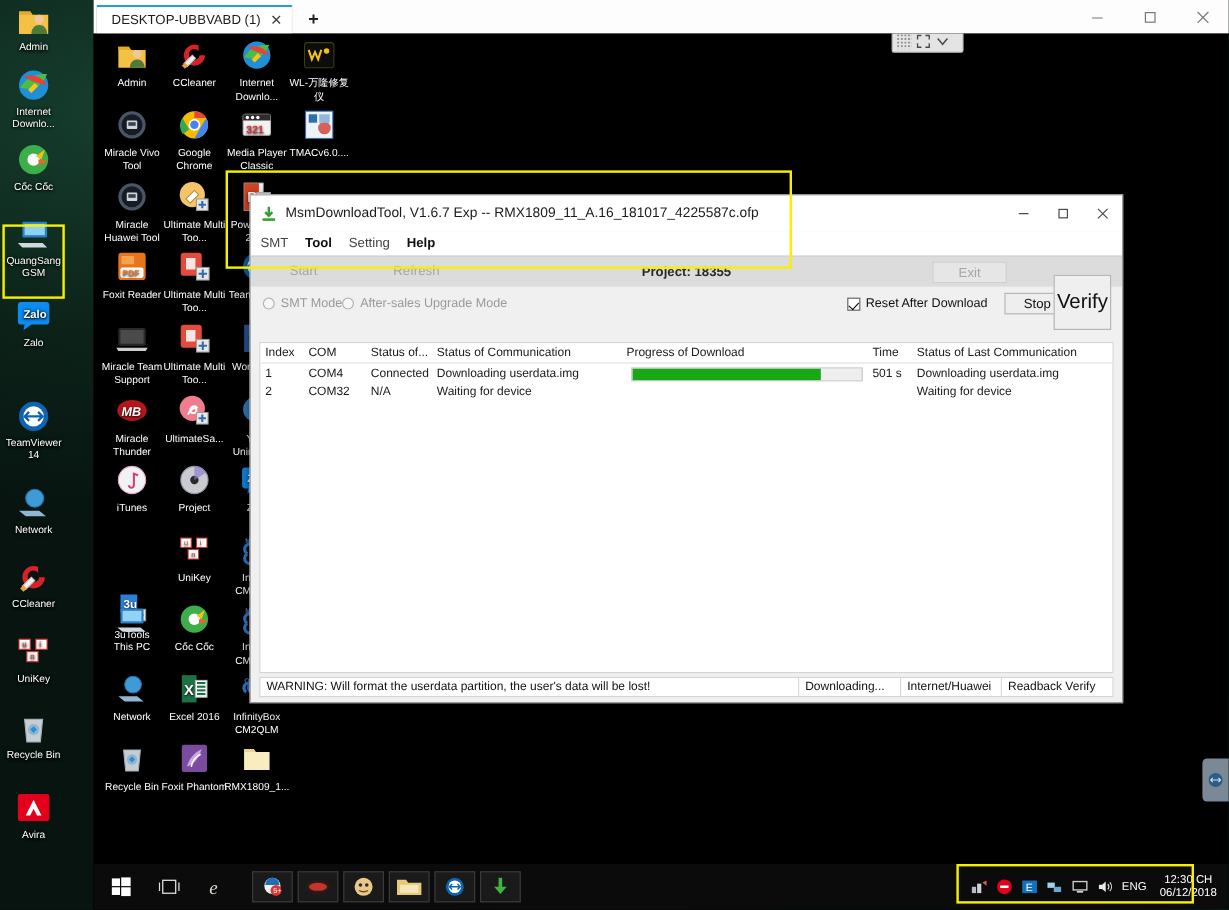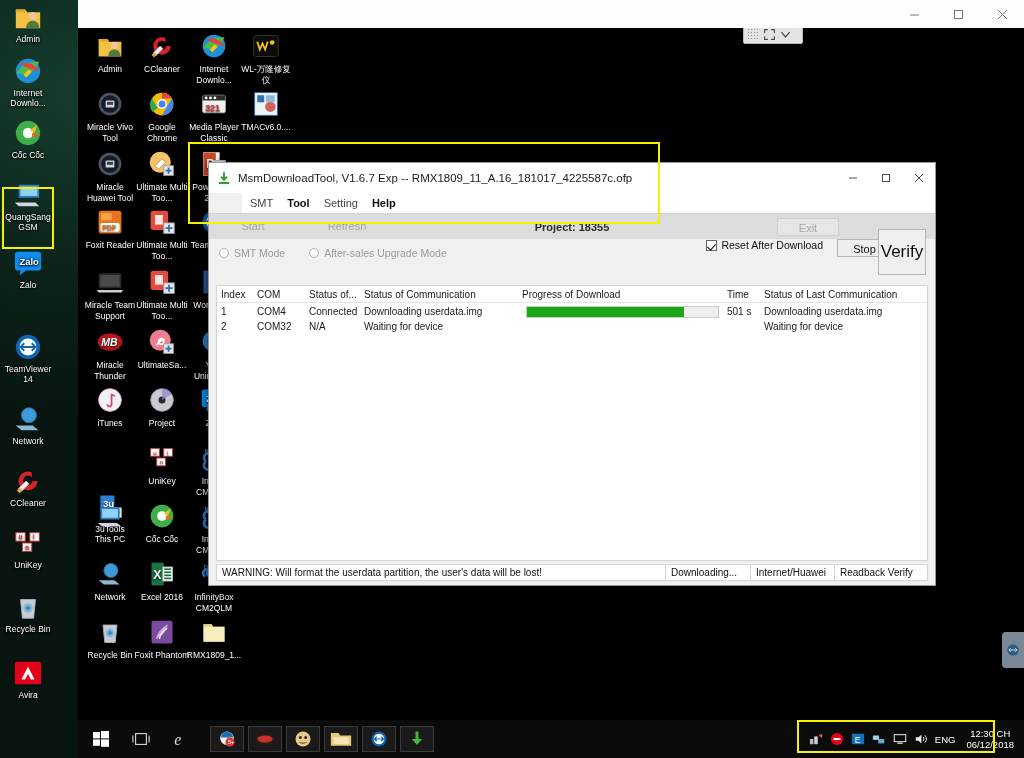--- a/index.html
+++ b/index.html
@@ -85,33 +85,33 @@
     background:#f0f0f0; border:1px solid #9b9b9b;
     box-shadow:0 3px 14px rgba(0,0,0,.6); z-index:8;
     font-size:11px; color:#111;
   }
   #msm-title{ height:30px; background:#fff; display:flex; align-items:center; padding-left:8px; gap:7px;}
   #msm-title .tico{ width:14px;height:14px;}
   #msm-title .ttxt{ font-size:11.5px; color:#1b1b1b;}
   #msm-wb{ position:absolute; right:0; top:0; display:flex;}
   #msm-wb div{ width:33px; height:30px; display:flex; align-items:center; justify-content:center; color:#555;}
 
-  #msm-menu{ height:20px; background:#fff; display:flex; align-items:center; padding-left:8px; gap:14px; font-size:11px;margin-left:33px;}
+  #msm-menu{ height:20px; background:#fff; display:flex; align-items:center; padding-left:8px; gap:14px; font-size:11px;}
   #msm-menu span{ color:#444;}
   #msm-menu span.strong{ color:#111; font-weight:bold;}
 
   #msm-tools{ height:26px; background:#dcdcdc; display:flex; align-items:center; padding:0 10px;
      position:relative; border-top:1px solid #d2d2d2;}
   .flatbtn{ width:68px; height:19px; line-height:19px; text-align:center; font-size:11px;
      color:#a6a6a6; background:#dcdcdc;}
   #msm-project{ position:absolute; left:50%; transform:translateX(-50%); font-size:11px; font-weight:bold; color:#2b2b2b;}
   #msm-exit{ position:absolute; right:96px; top:4px; width:62px; height:18px; line-height:18px;
      text-align:center; font-size:11px; color:#a6a6a6; background:#e6e6e6; border:1px solid #cfcfcf;}
 
-  #msm-opts{ height:28px; background:#f0f0f0; display:flex; padding:0 10px; gap:24px; position:relative;}
+  #msm-opts{ height:28px; background:#f0f0f0; display:flex; align-items:center; padding:0 10px; gap:0; position:relative;}
   .radio{ display:flex; align-items:center; gap:5px; color:#9a9a9a; font-size:10.5px;}
   .radio .rdot{ width:10px;height:10px;border:1px solid #b5b5b5;border-radius:50%;background:#f7f7f7;}
   #msm-reset{ position:absolute; right:112px; display:flex; align-items:center; gap:4px; font-size:10.5px; color:#111;}
   #msm-reset .cb{ width:11px;height:11px;border:1px solid #666;background:#fff;position:relative;}
   #msm-reset .cb:after{ content:"";position:absolute;left:2px;top:1px;width:4px;height:7px;
      border:solid #111;border-width:0 1.5px 1.5px 0;transform:rotate(42deg);}
   #msm-stop{ position:absolute; right:43px; width:55px; height:18px; line-height:18px; text-align:center;
      font-size:11px; background:#eee; border:1px solid #b6b6b6; color:#111;}
   #msm-verify{ position:absolute; right:9px; top:66px; width:48px; height:46px;
      background:#efefef; border:1px solid #b6b6b6; display:flex; align-items:center; justify-content:center;
@@ -252,20 +252,27 @@
 <div id="tv-tab">
   <svg width="14" height="14" viewBox="0 0 24 24">
       <circle cx="12" cy="12" r="10" fill="#2b5d86"></circle>
       <path d="M5 12h14M8 9l-3 3 3 3M16 9l3 3-3 3" stroke="#cfe0ee" stroke-width="1.6" fill="none"></path>
     </svg>
 </div>
 
 <div id="remote-window">
 
   <div id="rw-titlebar">
+    <div id="rw-tabstrip">
+      <div class="rw-tab">
+        <span>DESKTOP-UBBVABD (1)</span>
+        <span class="x">✕</span>
+      </div>
+      <div class="rw-newtab">+</div>
+    </div>
     <div id="rw-winbtns">
       <div>
           <svg width="11" height="11">
             <line x1="1" y1="6" x2="10" y2="6" stroke="#777" stroke-width="1"></line>
           </svg>
         </div>
       <div>
           <svg width="11" height="11">
             <rect x="1.5" y="1.5" width="8" height="8" fill="none" stroke="#777" stroke-width="1"></rect>
           </svg>

